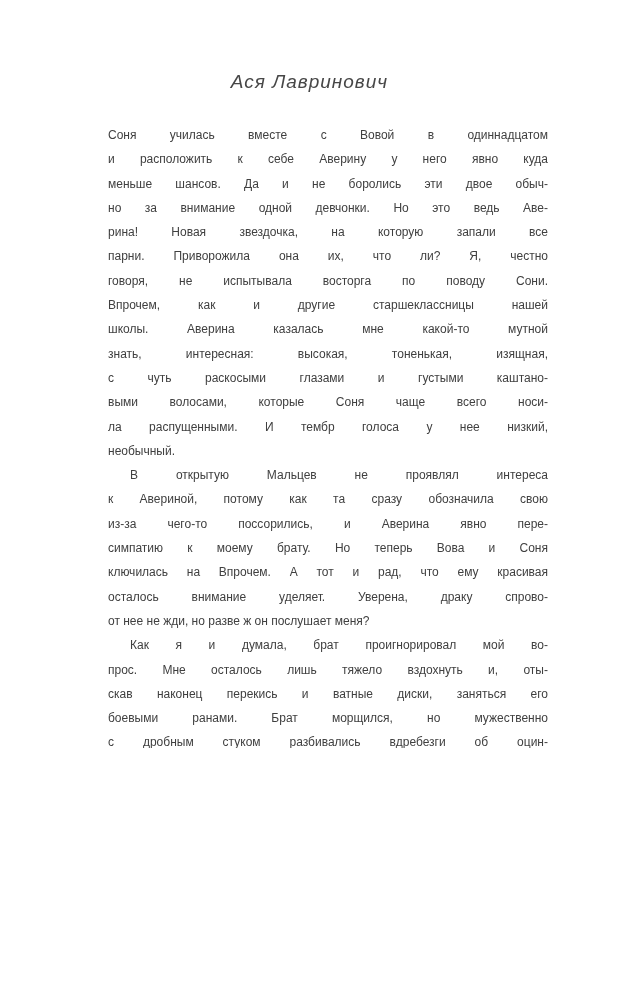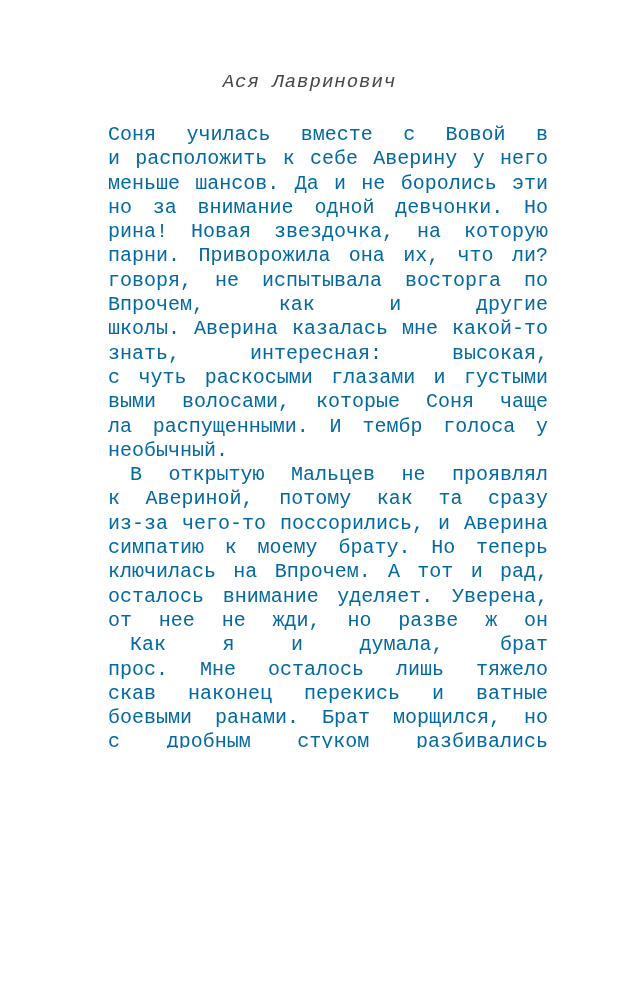--- a/index.html
+++ b/index.html
@@ -7,42 +7,42 @@
     margin: 0;
     padding: 0;
     background: #ffffff;
   }
   .page {
     position: relative;
     width: 619px;
     height: 748px;
     background: #ffffff;
     overflow: hidden;
-    font-family: Liberation Mono, monospace;
+    font-family: Liberation Sans, sans-serif;
     color: #2f2f2f;
   }
   .running-header {
     position: absolute;
     top: 70px;
     left: 0;
     width: 619px;
     text-align: center;
     font-style: italic;
     font-size: 19px;
     line-height: 24px;
     letter-spacing: 1px;
     color: #474747;
   }
   .body-text {
     position: absolute;
     top: 123px;
     left: 108px;
     width: 440px;
-    font-size: 20px;
-    color: #0369a1;
+    font-size: 12px;
+    color: #404040;
   }
   .paragraph {
     margin: 0;
     padding: 0;
   }
   .line {
     line-height: 24.3px;
     height: 24.3px;
     white-space: normal;
     text-align: justify;

